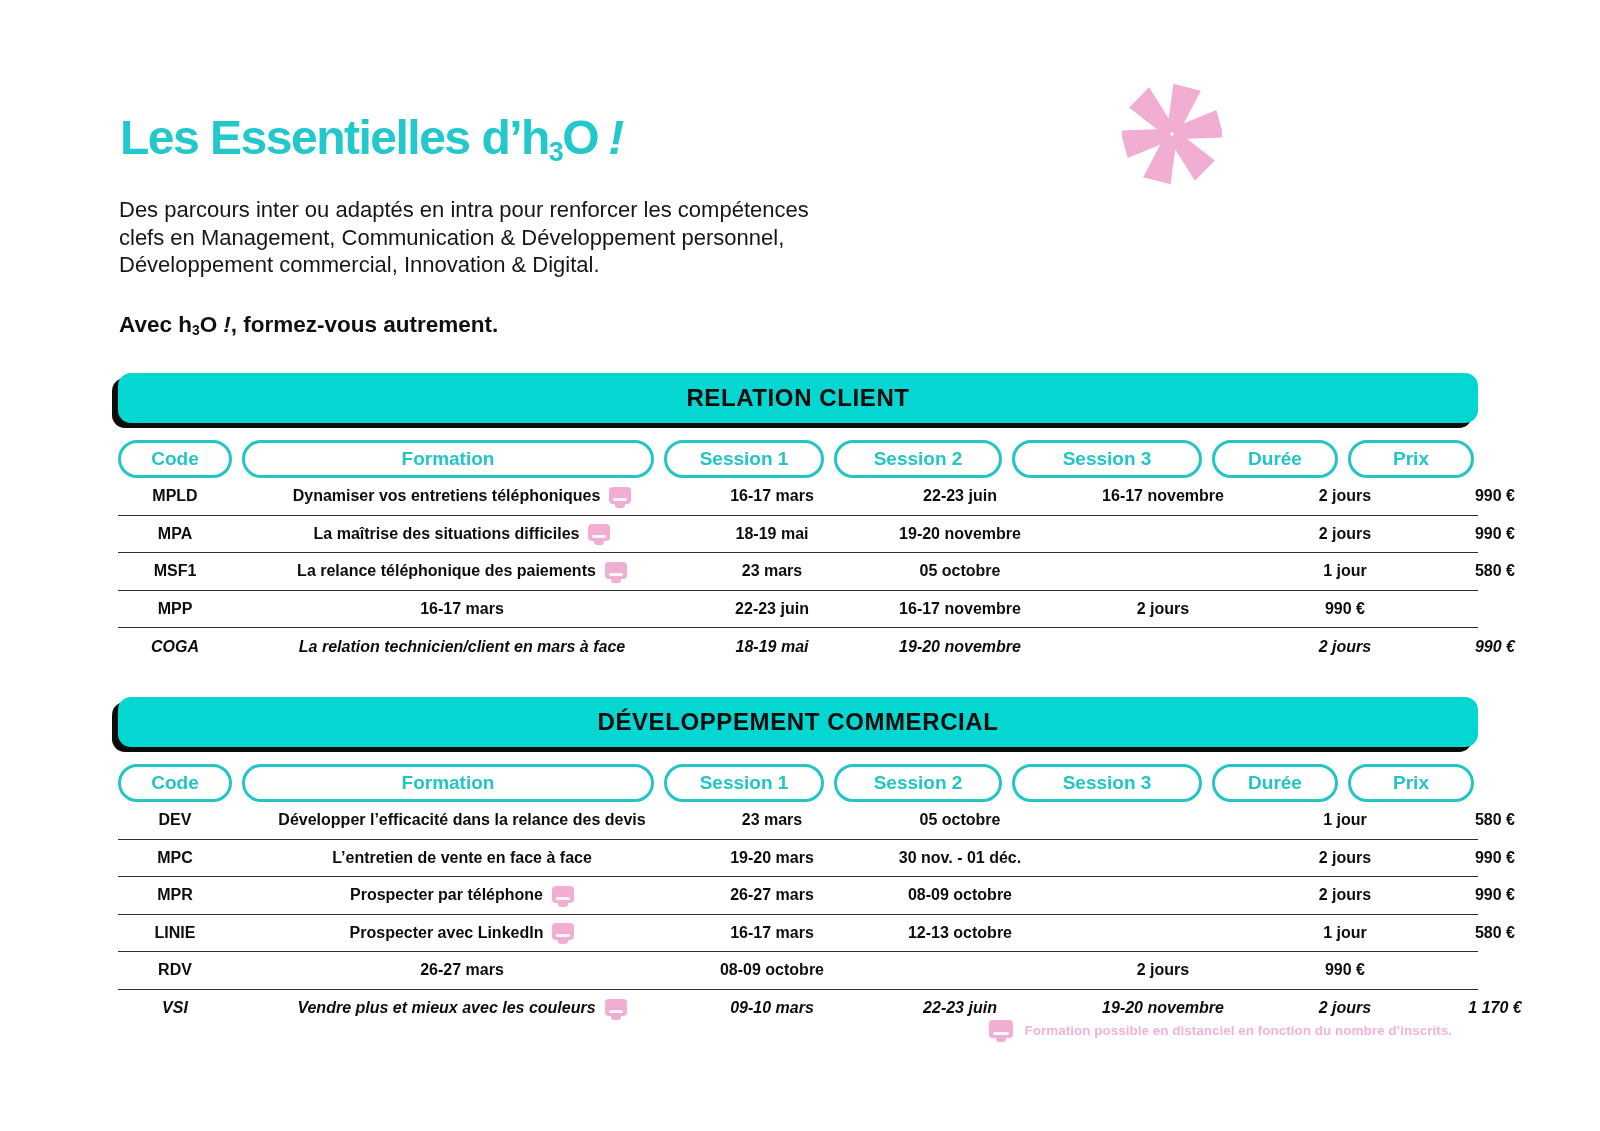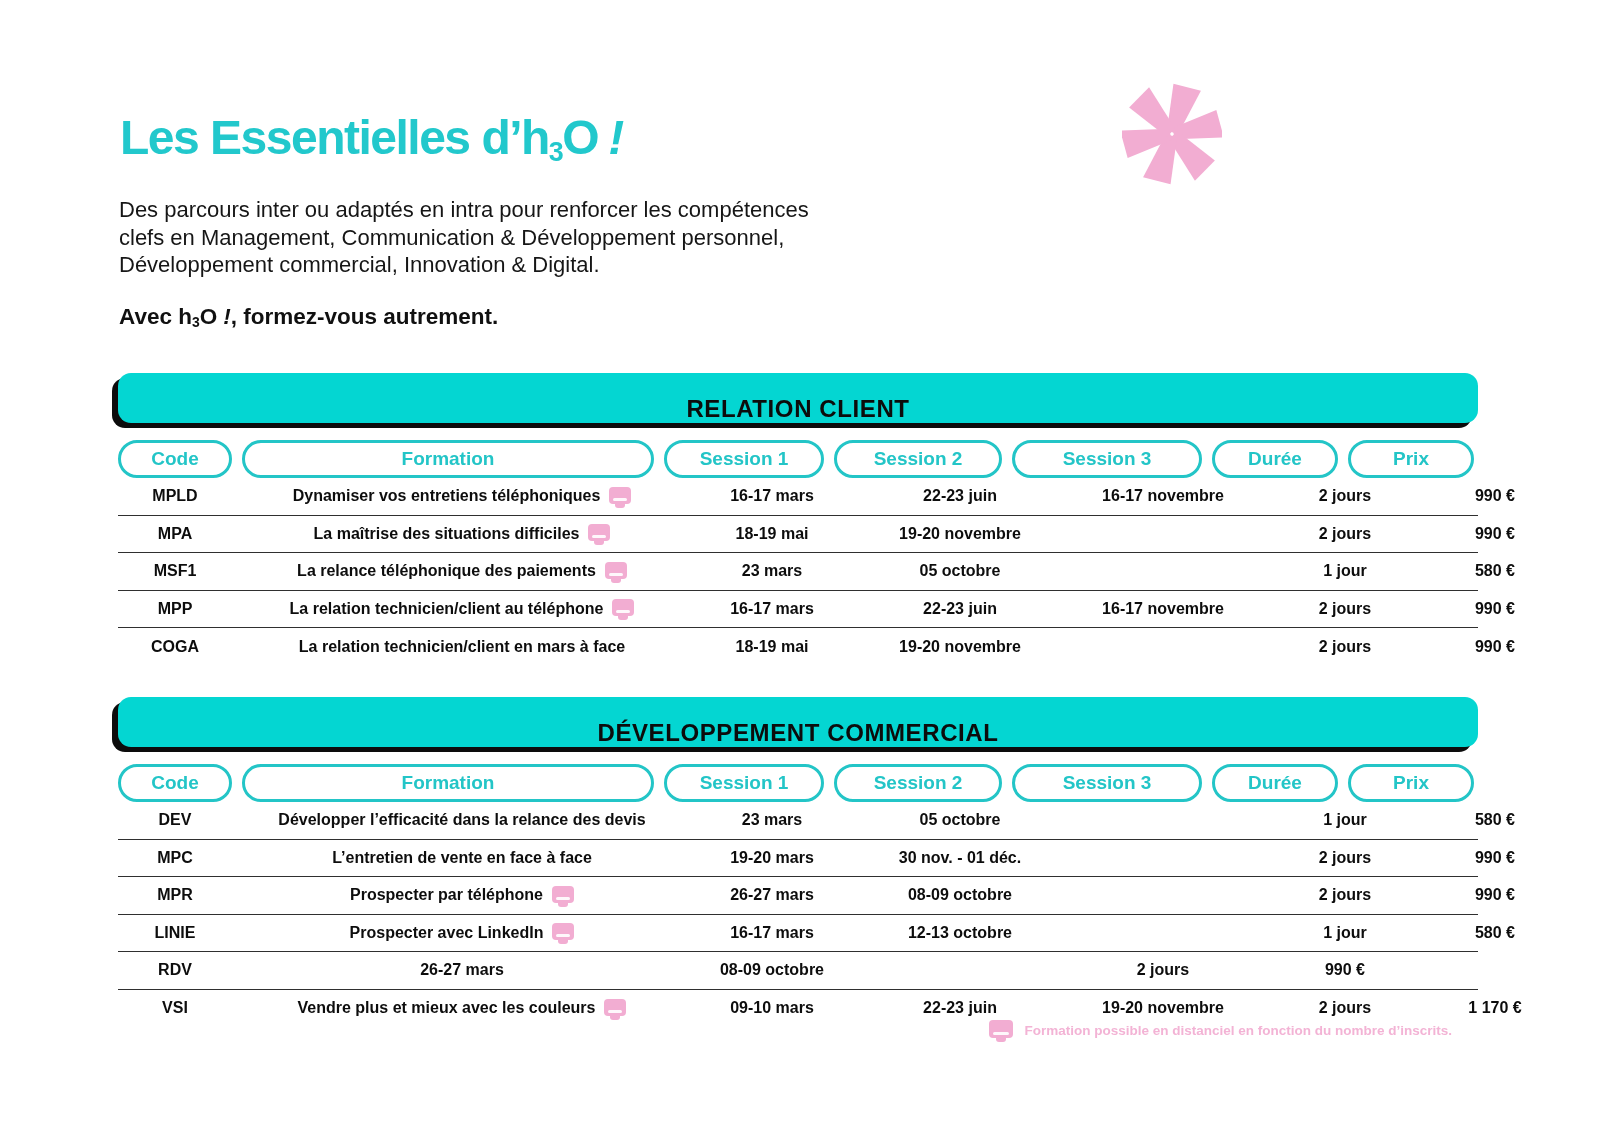--- a/index.html
+++ b/index.html
@@ -23,48 +23,48 @@
     font-size:48px;font-weight:800;color:var(--title-teal);
     letter-spacing:-1.5px;white-space:nowrap;
   }
   .title .sub{font-size:0.56em;vertical-align:-7px;}
   .title .excl{font-style:italic;margin-left:10px;}
   .intro{
     position:absolute;left:119px;top:196px;
     font-size:22px;line-height:27.5px;color:#161616;font-weight:400;
   }
   .tagline{
-    position:absolute;left:119px;top:304px;
+    position:absolute;left:119px;top:312px;
     font-size:22.5px;font-weight:800;color:#101010;white-space:nowrap;
   }
   .tagline .sub{font-size:0.62em;vertical-align:-3px;}
   .tagline .excl{font-style:italic;margin-left:6px;}
   .logo{position:absolute;left:1122px;top:70px;}
   .tsection{position:absolute;left:118px;width:1360px;}
   .banner{
     position:relative;height:50px;background:var(--teal);
     border-radius:13px;box-shadow:-6px 5px 0 #0c0c0c;
-    display:flex;align-items:flex-end;justify-content:center;
+    display:flex;align-items:center;justify-content:center;
     font-weight:800;font-size:24px;letter-spacing:.6px;color:#0c0c0c;
   }
   .cols{
     display:grid;grid-template-columns:var(--gtc);column-gap:10px;
     margin-top:17px;
   }
   .pill{
     height:38px;border:3px solid var(--teal-ink);border-radius:19px;
     display:flex;align-items:center;justify-content:center;
     font-weight:800;font-size:19px;color:var(--teal-ink);background:#fff;
   }
   .rows{margin-top:0;}
   .trow{
     display:grid;grid-template-columns:var(--gtc);column-gap:24px;
     height:37.5px;align-items:center;border-bottom:1.5px solid #2f2f2f;
   }
-  .rows .trow:last-child{border-bottom:none;}
+  .rows .trow:last-child{border-bottom:none;font-style:italic;}
   .cell{
     display:flex;justify-content:center;align-items:center;gap:9px;
     font-weight:700;font-size:16px;color:var(--ink);text-align:center;
     white-space:nowrap;
   }
   .screen-icon{
     display:inline-block;width:22px;height:17px;background:var(--pink);
     border-radius:4px;position:relative;flex:0 0 auto;margin-bottom:2px;
   }
   .screen-icon::before{
@@ -152,24 +152,20 @@
           <span class="screen-icon"></span>
         </div>
         <div class="cell">23 mars</div>
         <div class="cell">05 octobre</div>
         <div class="cell"></div>
         <div class="cell">1 jour</div>
         <div class="cell">580 €</div>
       </div>
       <div class="trow">
         <div class="cell">MPP</div>
-        <div class="cell">
-          <span>La relation technicien/client au téléphone</span>
-          <span class="screen-icon"></span>
-        </div>
         <div class="cell">16-17 mars</div>
         <div class="cell">22-23 juin</div>
         <div class="cell">16-17 novembre</div>
         <div class="cell">2 jours</div>
         <div class="cell">990 €</div>
       </div>
       <div class="trow">
         <div class="cell">COGA</div>
         <div class="cell">
           <span>La relation technicien/client en mars à face</span>

